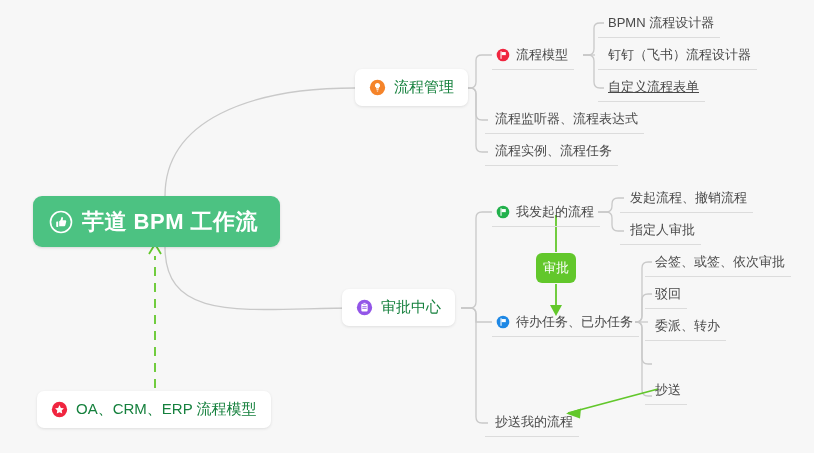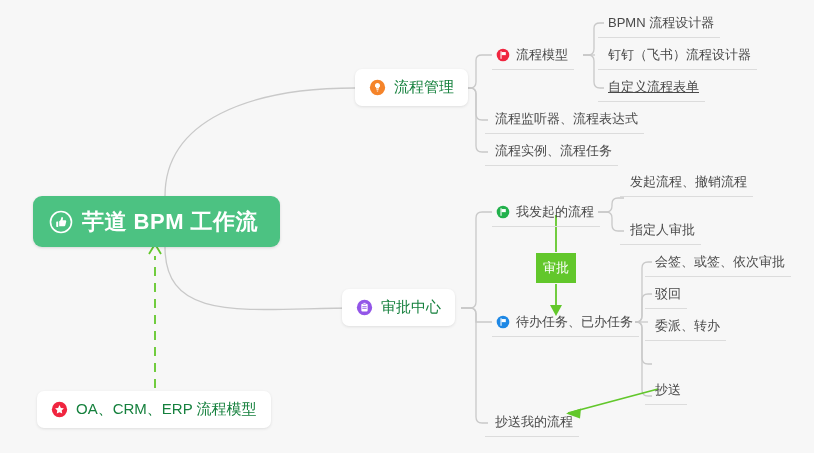--- a/index.html
+++ b/index.html
@@ -39,42 +39,42 @@
   .plain{
     color:#4a4a4a;font-size:13px;
     height:29px;padding:0 6px 0 4px;
     border-bottom:1px solid #dcdcdc;
   }
   .plain .label{margin-left:6px;}
 
   
   .chip{
     left:536px;top:253px;width:40px;height:30px;
-    background:#62c72b;border-radius:0;
+    background:#62c72b;border-radius:6px;
     color:#ffffff;font-size:13px;
     justify-content:center;
   }
 
   
   .ic{display:inline-block;flex:0 0 auto;line-height:0;}
   .ic svg{display:block;}
 
   
   #n-liuchengguanli{left:355px;top:69px;}
   #n-shenpizhongxin{left:342px;top:289px;}
 
   #n-liuchengmoxing{left:492px;top:41px;}
   #n-bpmn{left:598px;top:9px;}
   #n-dingding{left:598px;top:41px;}
   #n-ziding{left:598px;top:73px;text-decoration:underline;}
   #n-jianting{left:485px;top:105px;align-items:center;}
   #n-shili{left:485px;top:137px;}
 
   #n-wofaqi{left:492px;top:198px;}
-  #n-faqi{left:620px;top:168px;}
+  #n-faqi{left:620px;top:184px;}
   #n-zhiding{left:620px;top:216px;}
 
   #n-daiban{left:492px;top:308px;}
   #n-huiqian{left:645px;top:248px;}
   #n-bohui{left:645px;top:280px;}
   #n-weipai{left:645px;top:312px;}
   #n-jiaqian{left:645px;top:344px;}
   #n-chaosong{left:645px;top:376px;}
   #n-chaosongwode{left:485px;top:408px;}
 

